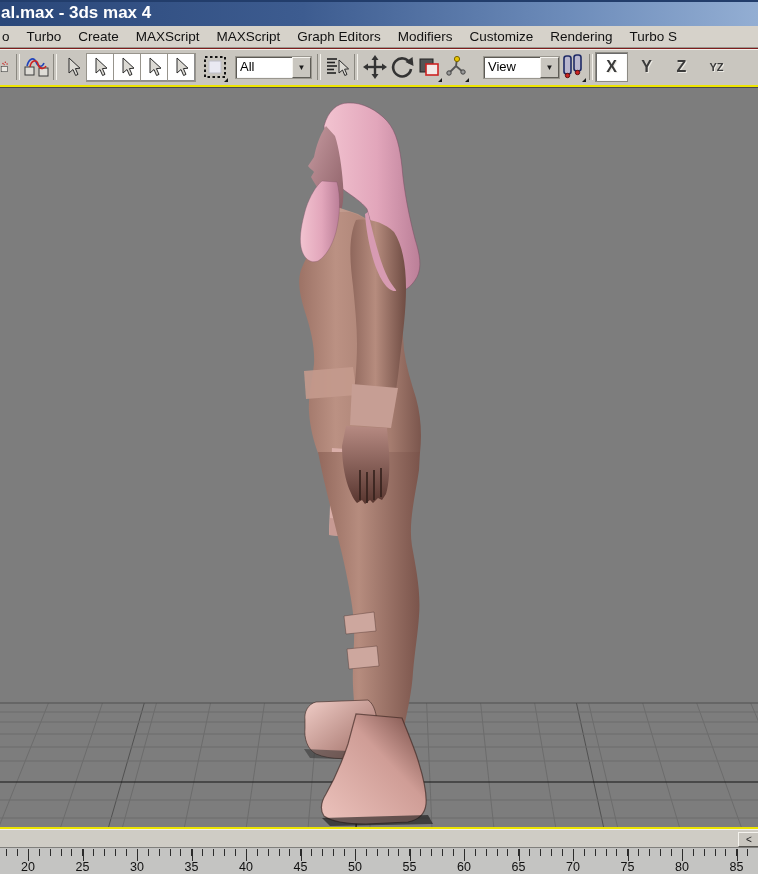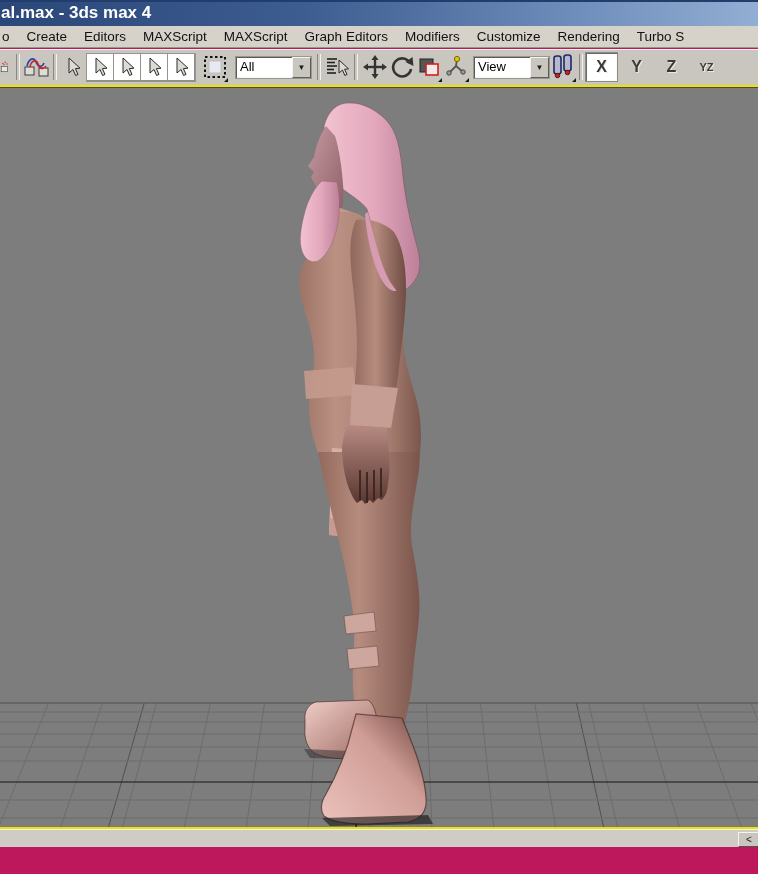--- a/index.html
+++ b/index.html
@@ -1,17 +1,17 @@
 <!DOCTYPE html>
 <html><head>
 <meta charset="utf-8">
 <style>
   html,body{margin:0;padding:0;background:#555;}
   .screen{position:relative;width:758px;height:874px;overflow:hidden;
-    font-family:"Liberation Sans",sans-serif;background:#be185d;}
+    font-family:"Liberation Sans",sans-serif;background:#7f1d1d;}
 
   
   .titlebar{position:absolute;left:0;top:0;width:758px;height:26px;
     background:linear-gradient(90deg,#2a4779 0%,#3d5c90 40%,#6d8cba 75%,#93aed3 100%);
     box-shadow:inset 0 2px #223d6b;
     color:#fff;font-weight:bold;font-size:17px;line-height:26px;
     white-space:nowrap;padding-left:1px;box-sizing:border-box;}
 
   
   .menubar{position:absolute;left:0;top:26px;width:758px;height:22px;
@@ -77,22 +77,22 @@
 <body>
 
 <div class="screen">
 
   <div class="titlebar">
     <span>al.max - 3ds max 4</span>
   </div>
 
   <div class="menubar">
       <span class="mi">o</span>
+      <span class="mi">Turbo</span>
       <span class="mi">Create</span>
-      <span class="mi">Editors</span>
       <span class="mi">MAXScript</span>
       <span class="mi">MAXScript</span>
       <span class="mi">Graph Editors</span>
       <span class="mi">Modifiers</span>
       <span class="mi">Customize</span>
       <span class="mi">Rendering</span>
       <span class="mi">Turbo S</span>
     </div>
 
   <div class="toolbar">
@@ -214,21 +214,21 @@
             <line x1="12" y1="11" x2="19" y2="17"></line>
             <line x1="12" y1="11" x2="13" y2="4"></line>
         </g>
         <circle cx="13" cy="4" r="2.6" fill="#e8c400" stroke="#7a6500"></circle>
         <circle cx="5" cy="18" r="2.2" fill="#9a9a9a" stroke="#444"></circle>
         <circle cx="19" cy="17" r="2.2" fill="#9a9a9a" stroke="#444"></circle>
       </svg>
       <span class="flyout"></span>
     </button>
 
-    <div class="combo" style="margin-left:5px">
+    <div class="combo" style="margin-left:15px">
       <span class="val">View</span>
       <span class="darr">▼</span>
     </div>
 
     <button class="tbtn">
       <svg width="24" height="26" viewBox="0 0 24 26">
         <rect x="3" y="2" width="7" height="18" rx="2.5" fill="#b9b7cf" stroke="#1e2a66" stroke-width="1.6"></rect>
         <rect x="13" y="1" width="7" height="16" rx="2.5" fill="#b9b7cf" stroke="#1e2a66" stroke-width="1.6"></rect>
         <circle cx="6.5" cy="21.5" r="2.2" fill="#cc2222" stroke="#5a0f0f"></circle>
         <circle cx="16.5" cy="18.5" r="2.2" fill="#cc2222" stroke="#5a0f0f"></circle>
@@ -372,14 +372,32 @@
       </g>
     </svg>
   </div>
 
   <div class="vp-border-bottom"></div>
 
   <div class="trackstrip">
     <button class="scrollbtn">&lt;</button>
   </div>
 
+  <div class="ruler">
+    <div class="ruler-nums">
+        <span class="ruler-num">20</span>
+        <span class="ruler-num">25</span>
+        <span class="ruler-num">30</span>
+        <span class="ruler-num">35</span>
+        <span class="ruler-num">40</span>
+        <span class="ruler-num">45</span>
+        <span class="ruler-num">50</span>
+        <span class="ruler-num">55</span>
+        <span class="ruler-num">60</span>
+        <span class="ruler-num">65</span>
+        <span class="ruler-num">70</span>
+        <span class="ruler-num">75</span>
+        <span class="ruler-num">80</span>
+        <span class="ruler-num">85</span>
+      </div>
+  </div>
 
 </div>
 
 </body></html>

